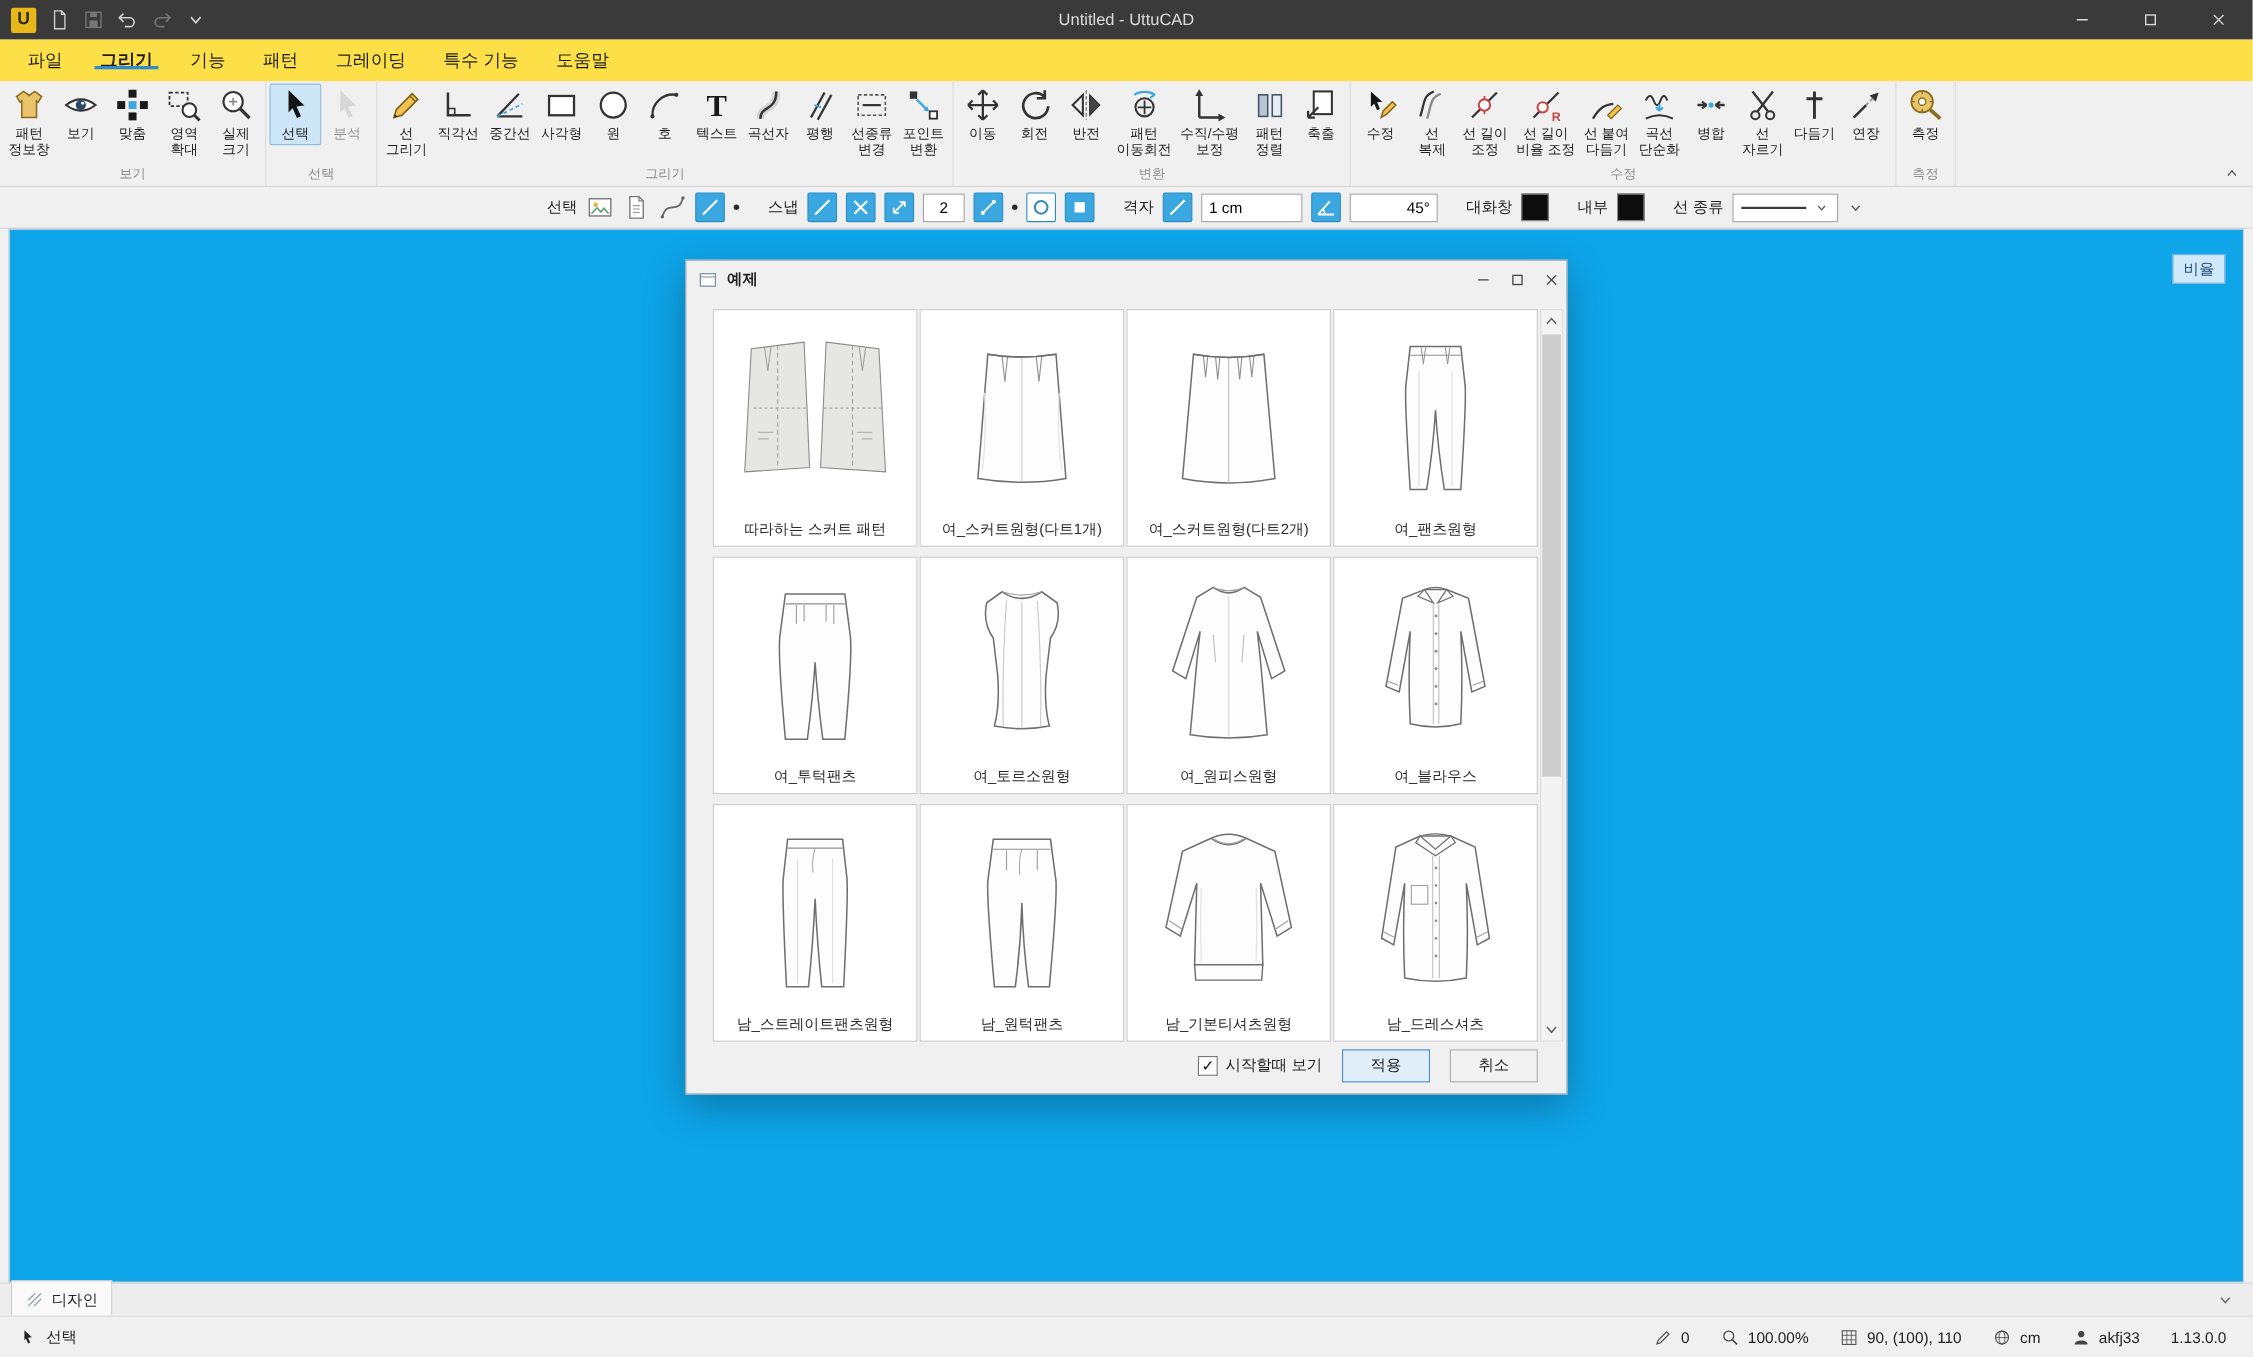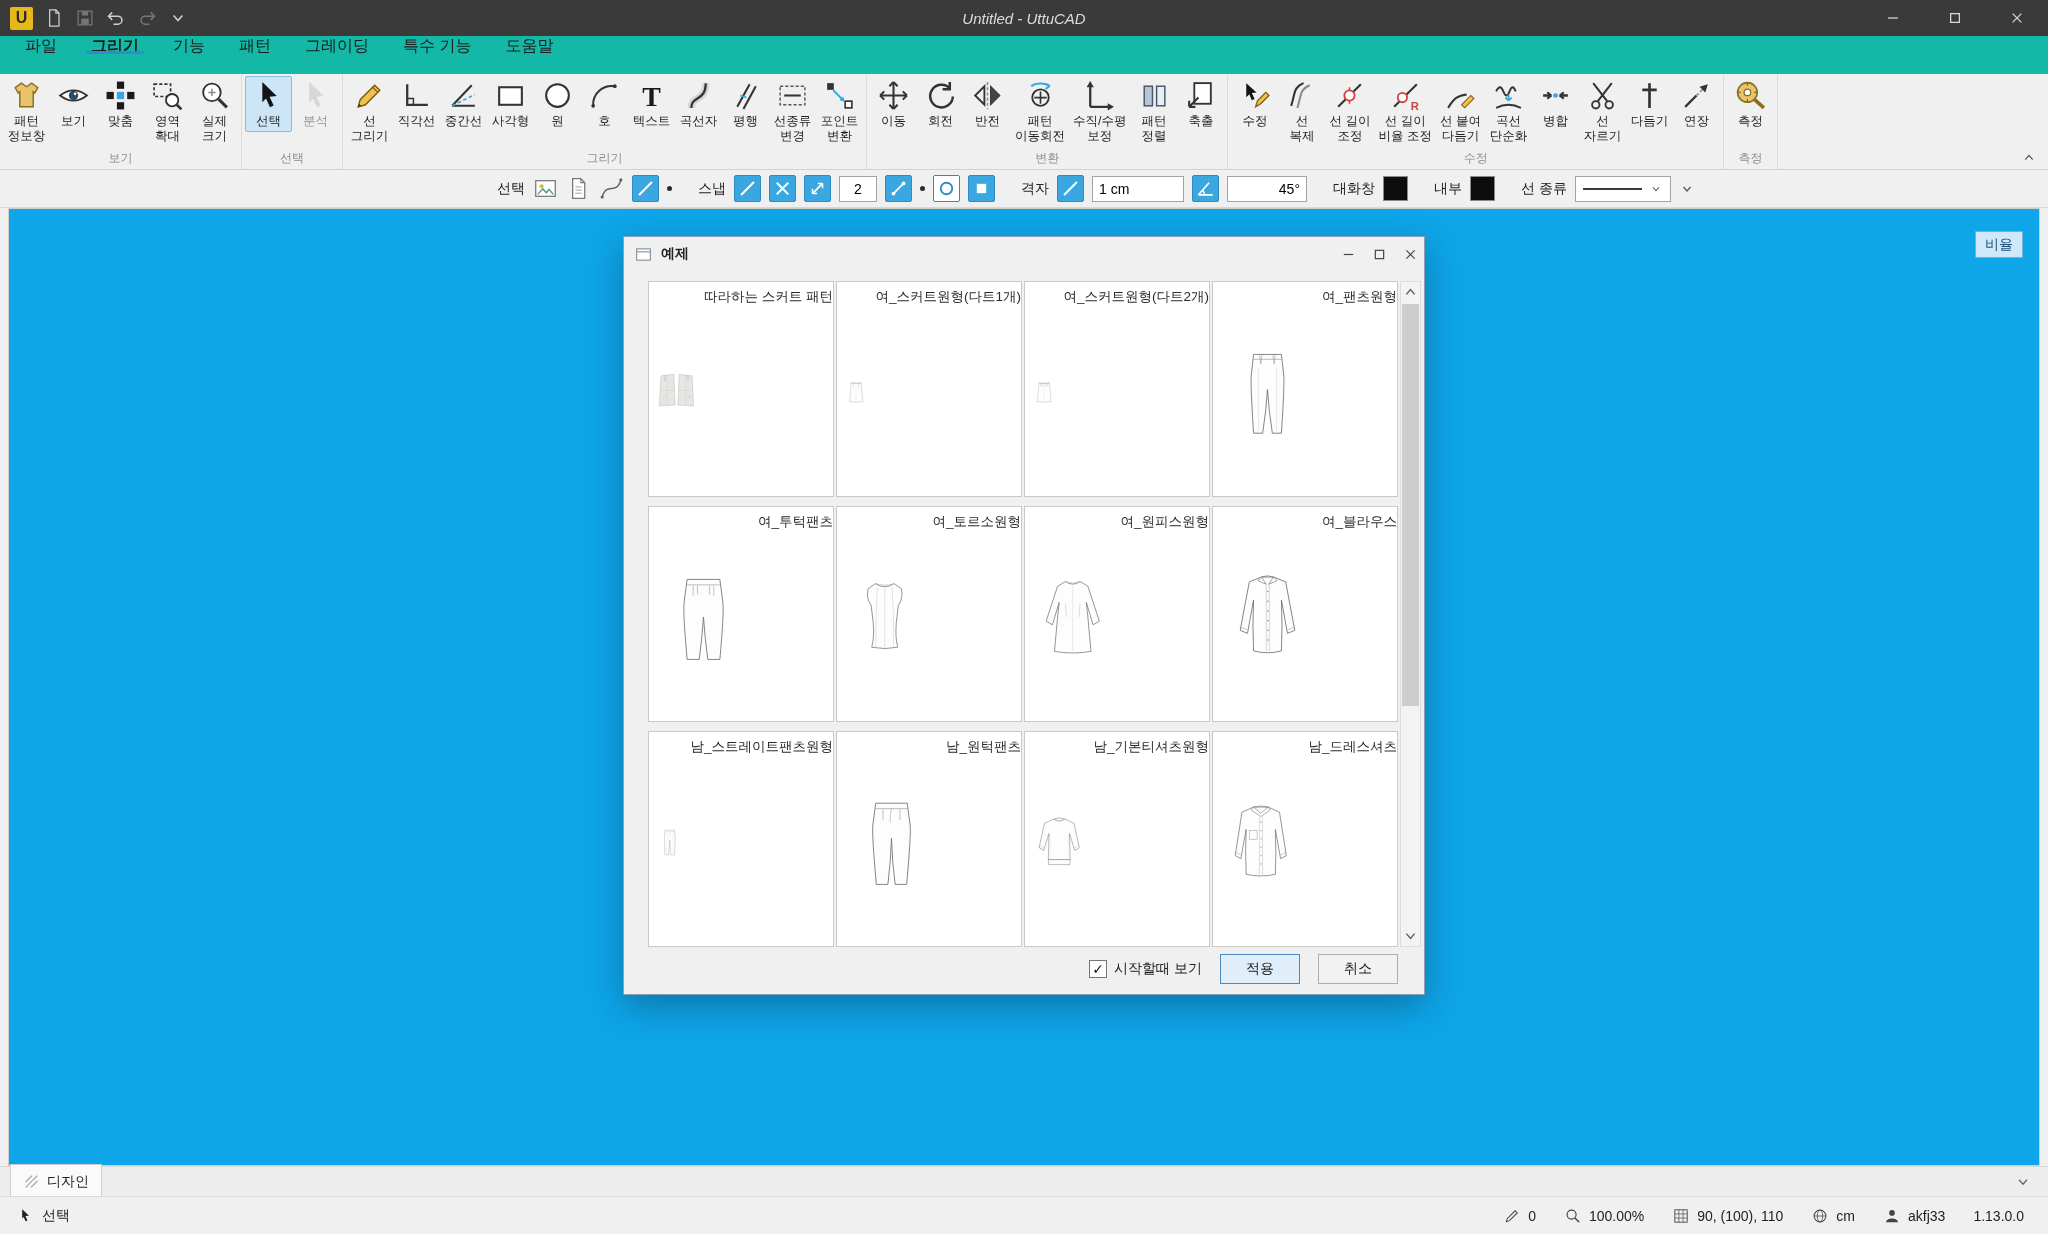--- a/index.html
+++ b/index.html
@@ -9,27 +9,27 @@
   [data-icon]{display:inline-flex;align-items:center;justify-content:center;}
   [data-icon] svg{display:block;}
 
   
   .titlebar{position:absolute;top:0;left:0;right:0;height:36px;background:#3a3a3a;display:flex;align-items:center;color:#d9d9d9;}
   .tb-left{display:flex;align-items:center;gap:11px;padding-left:10px;z-index:2;}
   .logo{width:23px;height:23px;background:#e8b71a;color:#2b2b2b;font-weight:bold;font-size:16px;
     display:flex;align-items:center;justify-content:center;border-radius:2px;}
   .tb-icon{width:20px;height:20px;color:#cfcfcf;}
   .tb-icon.dim{opacity:.4;}
-  .tb-title{position:absolute;left:0;right:0;text-align:center;font-size:15px;color:#dcdcdc;pointer-events:none;font-style:italic;}
+  .tb-title{position:absolute;left:0;right:0;text-align:center;font-size:15px;color:#dcdcdc;pointer-events:none;}
   .tb-controls{margin-left:auto;display:flex;height:36px;z-index:2;}
   .winbtn{width:62px;height:36px;display:flex;align-items:center;justify-content:center;color:#d9d9d9;}
   .winbtn [data-icon]{width:20px;height:20px;}
 
   
-  .menubar{position:absolute;top:36px;left:0;right:0;height:38px;background:#14b8a6;display:flex;align-items:flex-start;padding-left:8px;}
+  .menubar{position:absolute;top:36px;left:0;right:0;height:38px;background:#fde047;display:flex;align-items:center;padding-left:8px;}
   .menu-item{padding:0 17px;display:flex;align-items:center;font-size:16px;color:#1c1c1c;position:relative;cursor:default;}
   .menu-item.active{font-weight:bold;}
   .menu-item.active::after{content:"";position:absolute;left:12px;right:12px;bottom:3px;height:3px;background:#2e8bd0;}
 
   
   .ribbon{position:absolute;top:74px;left:0;right:0;height:96px;background:#f0f0f0;border-bottom:1px solid #d2d2d2;overflow:hidden;}
   .ribbon-groups{display:flex;height:100%;}
   .ribbon-group{display:flex;flex-direction:column;border-right:1px solid #dcdcdc;padding:2px 3px 0;}
   .rg-buttons{flex:1;display:flex;align-items:flex-start;}
   .ribbon-btn{min-width:47px;padding:2px 3px;display:flex;flex-direction:column;align-items:center;gap:2px;border:1px solid transparent;border-radius:2px;}
@@ -76,21 +76,21 @@
   .sb-item [data-icon]{width:18px;height:18px;}
 
   
   .dialog{position:absolute;left:623px;top:236px;width:802px;height:759px;background:#f0f0f0;border:1px solid #8ba0b2;
     box-shadow:0 12px 34px rgba(0,0,0,.28);}
   .dlg-titlebar{height:34px;display:flex;align-items:center;padding-left:10px;gap:8px;font-size:14px;color:#222;}
   .dlg-titlebar [data-icon]{width:19px;height:19px;}
   .dlg-title{flex:1;font-weight:bold;}
   .dlg-btn{width:36px;height:26px;display:flex;align-items:center;justify-content:center;color:#444;margin-right:4px;}
   .thumb-grid{position:absolute;left:24px;top:44px;width:750px;display:grid;grid-template-columns:repeat(4,186px);grid-auto-rows:216px;gap:9px 2px;}
-  .thumb{background:#fff;border:1px solid #c9c9c9;display:flex;overflow:hidden;}
+  .thumb{background:#fff;border:1px solid #c9c9c9;display:flex;flex-direction:column;overflow:hidden;}
   .thumb-art{flex:1;display:flex;align-items:center;justify-content:center;padding:6px 6px 0;}
   .thumb-art svg{max-width:100%;max-height:100%;}
   .thumb-label{height:30px;display:flex;align-items:center;justify-content:center;font-size:13.5px;color:#2a2a2a;white-space:nowrap;}
   .dlg-scroll{position:absolute;left:776px;top:44px;width:21px;height:666px;background:#f3f3f3;border:1px solid #dcdcdc;display:flex;flex-direction:column;}
   .scroll-btn{height:20px;display:flex;align-items:center;justify-content:center;color:#5f5f5f;}
   .scroll-track{flex:1;position:relative;}
   .scroll-thumb{position:absolute;left:1px;right:1px;top:2px;height:402px;background:#cdcdcd;}
   .dlg-footer{position:absolute;right:26px;bottom:10px;height:30px;display:flex;align-items:center;gap:18px;font-size:14px;color:#222;}
   .chk{display:flex;align-items:center;gap:7px;}
   .chkbox{width:18px;height:18px;background:#fff;border:1px solid #767676;display:flex;align-items:center;justify-content:center;

